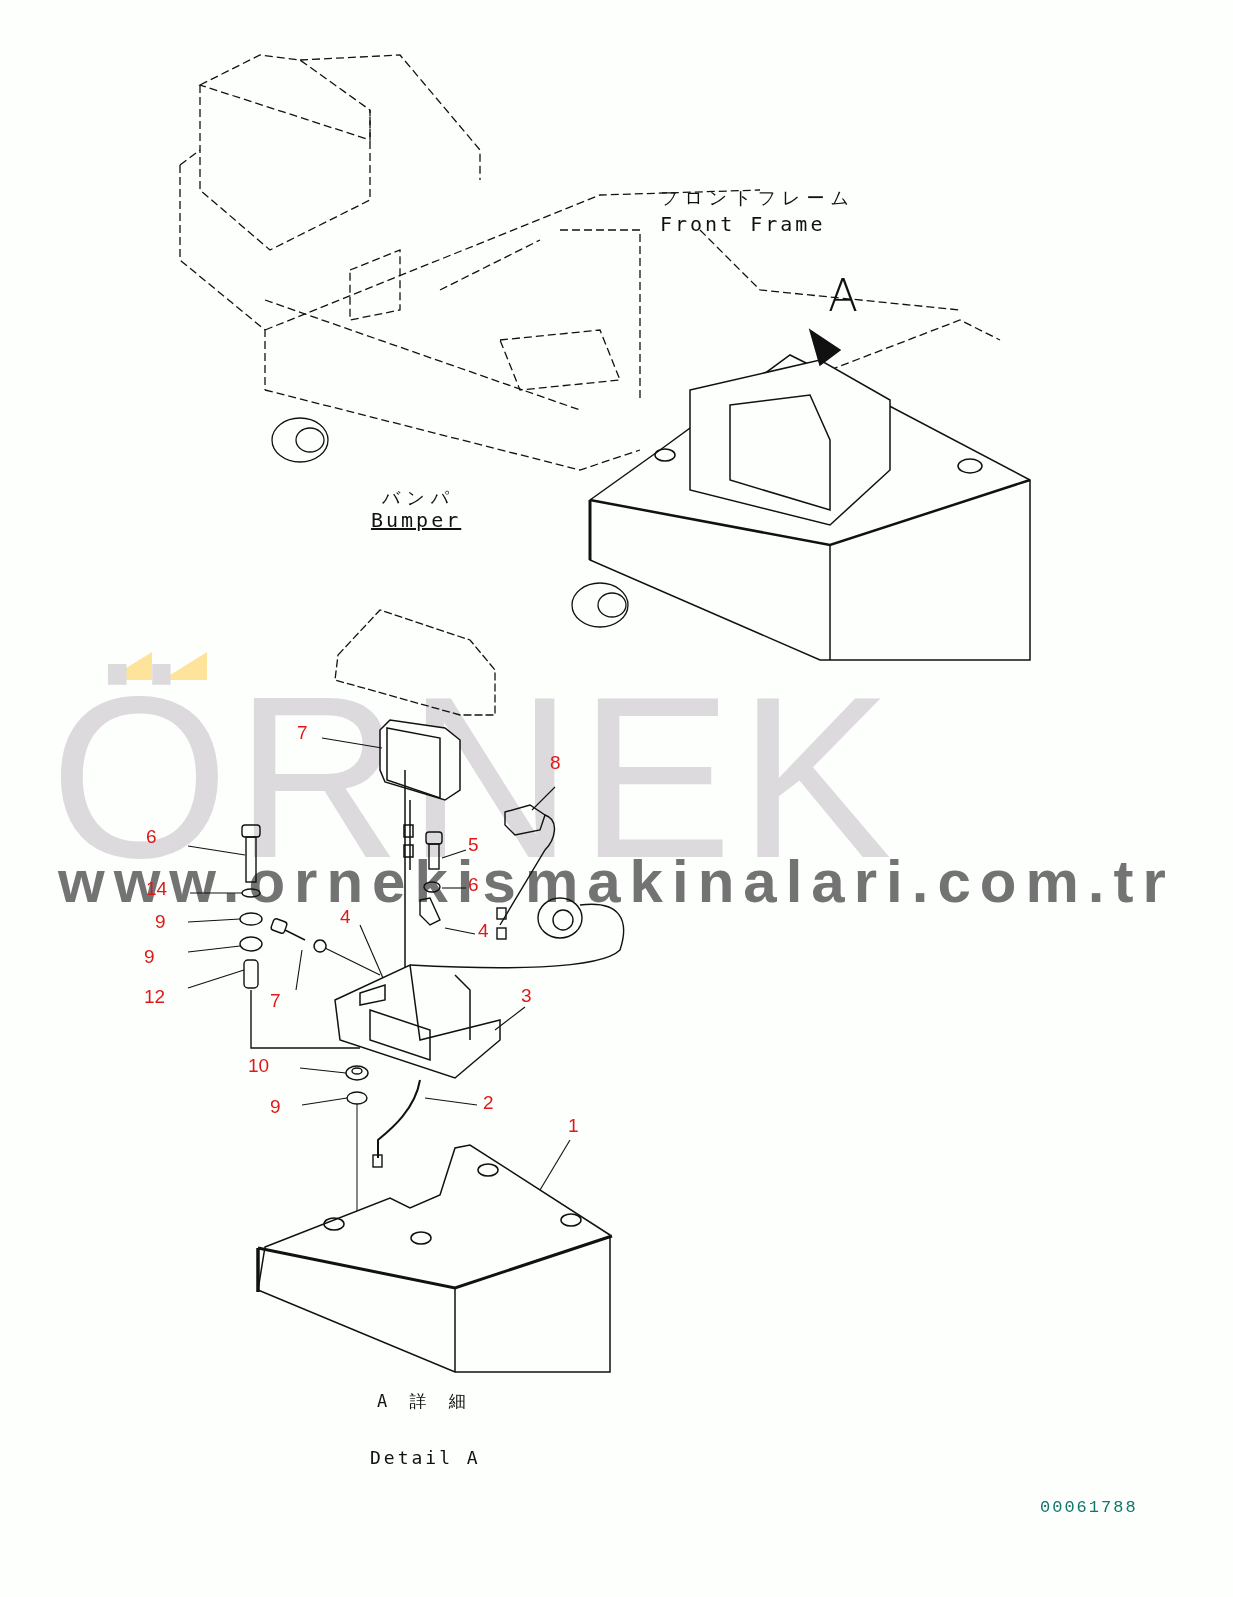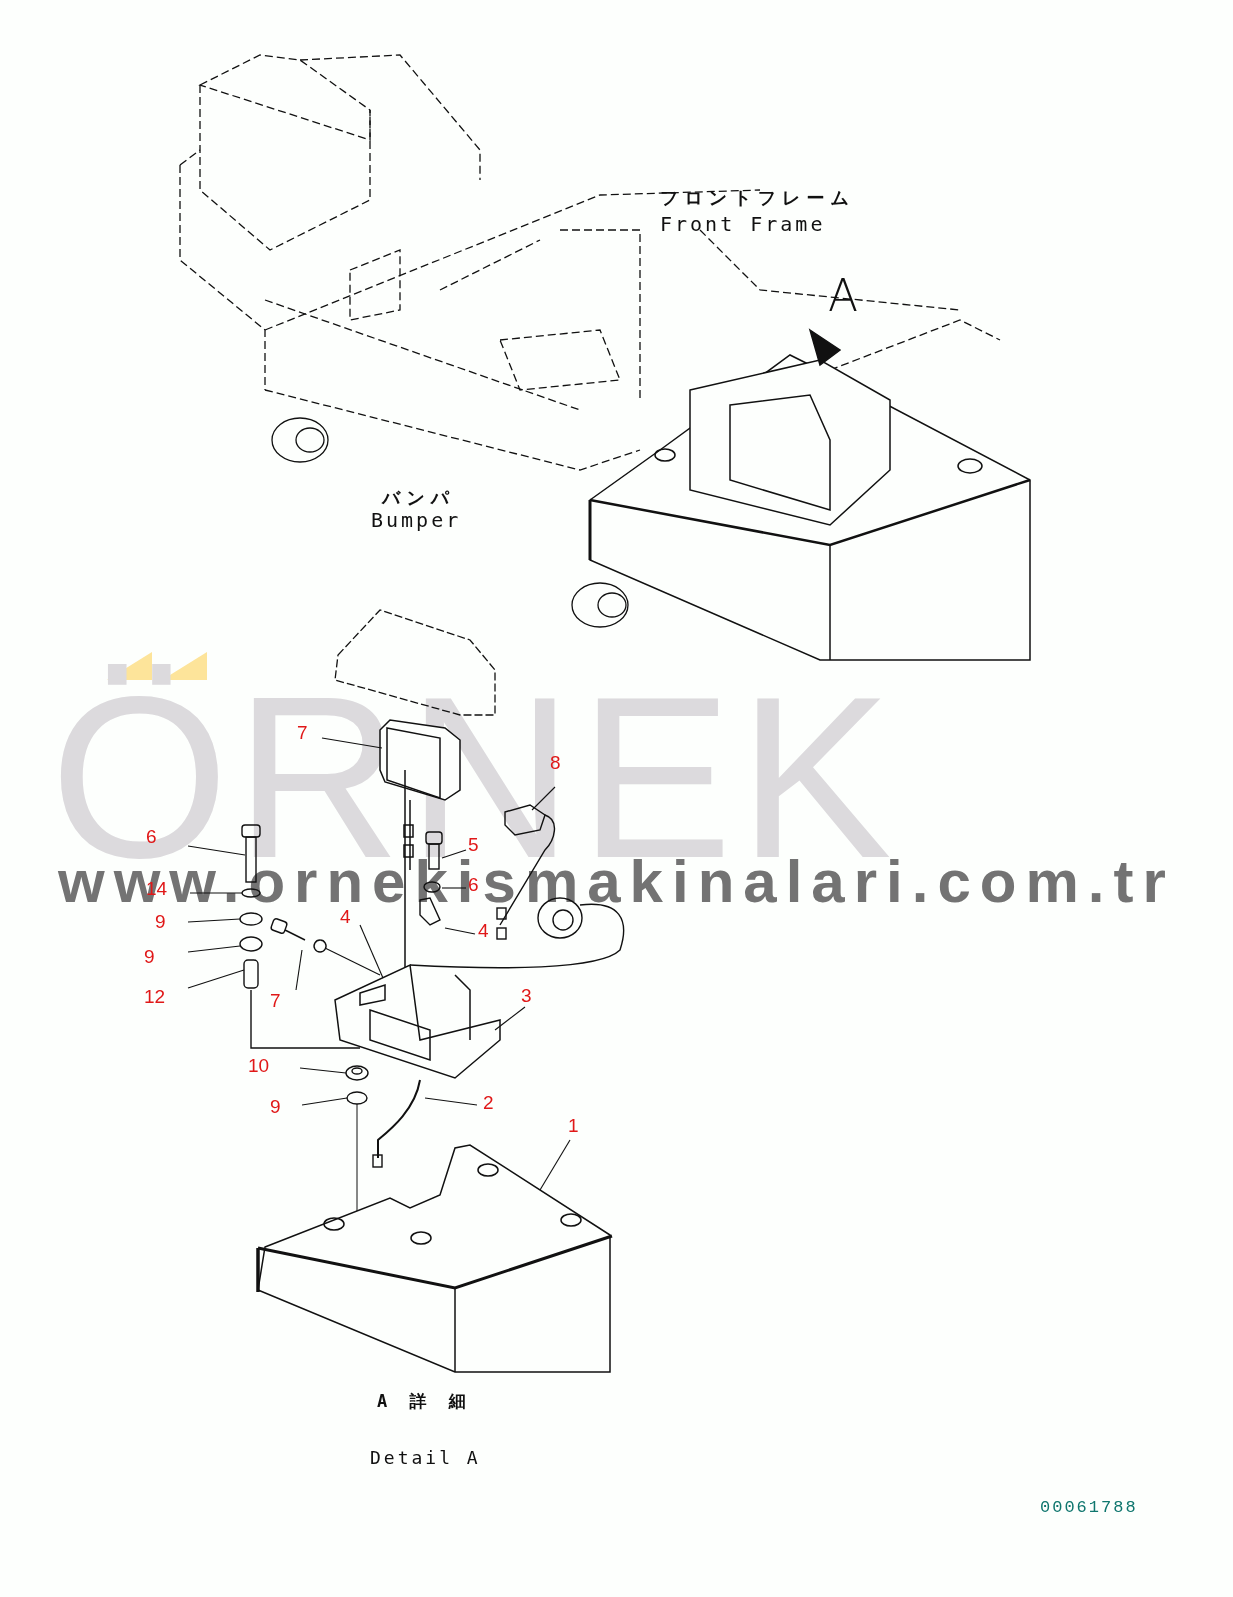--- a/index.html
+++ b/index.html
@@ -1,21 +1,21 @@
 <!DOCTYPE html>
 <html><head>
 <meta charset="utf-8">
 <style>
   html, body { margin:0; padding:0; background:#fdfffd; }
   body { width:1233px; height:1597px; position:relative; overflow:hidden; font-family:"DejaVu Sans Mono", monospace; }
   .abs { position:absolute; }
   .wm-big { position:absolute; left:50px; top:688px; font-family:"Liberation Sans", sans-serif; font-weight:normal; font-size:230px; line-height:180px; color:#dcdadd; letter-spacing:6px; white-space:nowrap; }
   .wm-url { position:absolute; left:58px; top:852px; font-family:"Liberation Sans", sans-serif; font-weight:bold; font-size:60px; line-height:60px; color:#737373; letter-spacing:9px; white-space:nowrap; }
   .jp, .en { position:absolute; font-family:"DejaVu Sans Mono", monospace; color:#111; white-space:nowrap; }
-  .jp { font-size:18px; letter-spacing:6px;font-weight:bold; }
+  .jp { font-size:18px; letter-spacing:6px; }
   .en { font-size:20px; letter-spacing:3px; }
   .num { position:absolute; font-family:"Liberation Sans", sans-serif; font-size:19px; color:#e01818; }
   .docid { position:absolute; left:1040px; top:1498px; font-size:17px; letter-spacing:2px; color:#0f766e; font-family:Liberation Mono, monospace; }
   .letterA { position:absolute; left:828px; top:270px; font-family:"DejaVu Sans", sans-serif; font-size:44px; font-weight:300; color:#111; }
   svg.draw { position:absolute; left:0; top:0; }
 </style>
 </head>
 <body>
 
 <div class="abs" style="left:107px;top:652px;">
@@ -152,21 +152,21 @@
     <path d="M300 1068 L346 1073"></path>
     <path d="M302 1105 L347 1098"></path>
     <path d="M477 1105 L425 1098"></path>
     <path d="M570 1140 L540 1190"></path>
   </g>
 </svg>
 
 <div class="jp" style="left:660px;top:186px;">フロントフレーム</div>
 <div class="en" style="left:660px;top:212px;">Front Frame</div>
 <div class="jp" style="left:382px;top:486px;">バンパ</div>
-<div class="en" style="left:371px;top:508px;">Bumper</div>
+<div class="en" style="left:371px;top:508px;text-decoration:underline;">Bumper</div>
 <div class="letterA">A</div>
 
 <div class="num" style="left:297px;top:722px;">7</div>
 <div class="num" style="left:550px;top:752px;">8</div>
 <div class="num" style="left:146px;top:826px;">6</div>
 <div class="num" style="left:468px;top:834px;">5</div>
 <div class="num" style="left:146px;top:878px;">14</div>
 <div class="num" style="left:468px;top:874px;">6</div>
 <div class="num" style="left:155px;top:911px;">9</div>
 <div class="num" style="left:340px;top:906px;">4</div>

